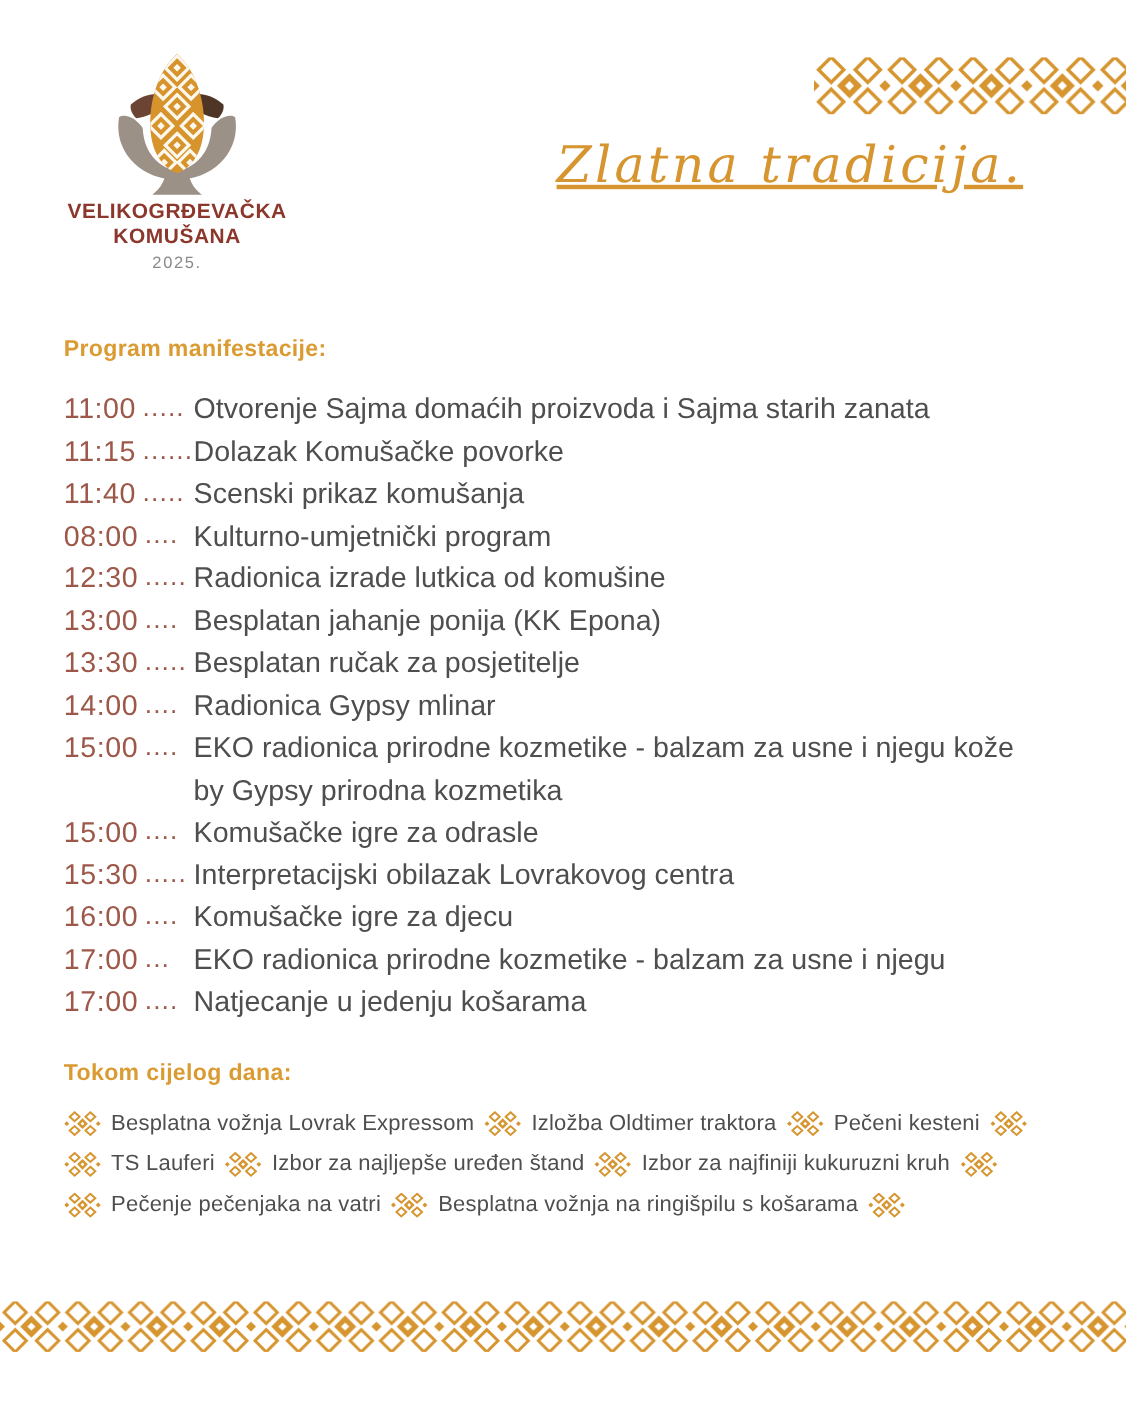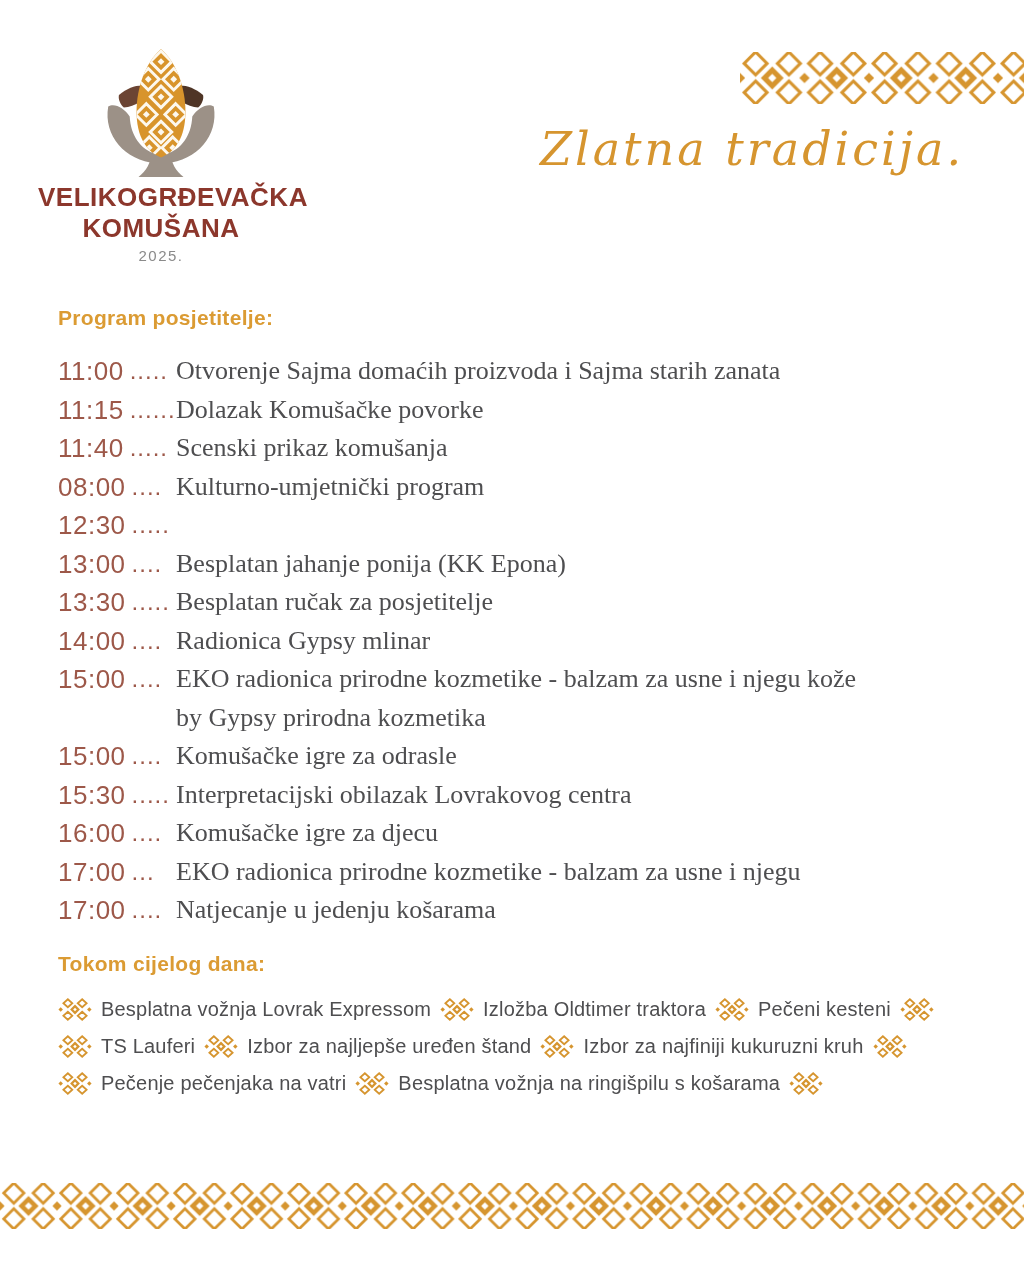--- a/index.html
+++ b/index.html
@@ -21,44 +21,44 @@
     font-family:"Liberation Sans",sans-serif;
     position:relative;overflow:hidden;
   }
   .page{position:relative;width:1024px;height:1280px;}
 
   
   .header{position:relative;height:306px;}
   .logo-block{position:absolute;left:38px;top:46px;width:246px;text-align:center;}
   .corn-svg{width:128px;height:132px;display:block;margin:0 auto;}
   .logo-title{
-    color:var(--title-maroon);font-weight:bold;font-size:26px;
+    color:var(--title-maroon);font-weight:bold;font-size:19px;
     letter-spacing:.5px;line-height:1.2;margin-top:4px;
   }
   .logo-year{color:var(--year-gray);font-size:15px;letter-spacing:1.5px;margin-top:3px;}
 
   .top-ornament{position:absolute;top:52px;right:0;width:284px;height:52px;display:block;}
   .tagline{
-    position:absolute;left:540px;top:122px;width:470px;
+    position:absolute;left:506px;top:122px;width:470px;
     font-family:"DejaVu Serif",serif;font-style:italic;
-    font-size:46px;color:var(--gold);letter-spacing:3px;white-space:nowrap;
+    font-size:46px;color:var(--gold);letter-spacing:3px;white-space:nowrap;text-decoration:underline;
   }
 
   
   .content{padding:0 30px 0 58px;}
   .section-heading{
     color:var(--heading-gold);font-weight:bold;font-size:21px;
     margin:0 0 22px 0;letter-spacing:.3px;
   }
-  .schedule{margin-bottom:22px;}
+  .schedule{margin-bottom:34px;}
   .sched-row{display:flex;align-items:flex-start;font-size:26px;line-height:38.5px;color:var(--body-gray);}
   .sched-lead{flex:0 0 118px;display:flex;color:var(--time-brick);overflow:hidden;white-space:nowrap;}
   .sched-time{letter-spacing:.5px;}
   .sched-dots{margin-left:6px;font-size:24px;letter-spacing:1px;}
-  .sched-text{max-width:805px;font-family:Liberation Serif, serif;}
+  .sched-text{max-width:805px;}
 
   
   .allday-line{display:flex;align-items:center;font-size:20px;color:var(--body-gray);margin-bottom:14px;white-space:nowrap;}
   .mini-orn{width:34px;height:23px;flex:none;margin:0 9px;}
   .allday-line .mini-orn:first-child{margin-left:0;}
   .allday-item{letter-spacing:.2px;}
 
   .bottom-ornament{position:absolute;left:0;bottom:51px;width:1024px;height:46px;display:block;}
 </style>
 </head>
@@ -140,21 +140,21 @@
     </div>
 
     <svg class="top-ornament" viewBox="0 0 273 50" preserveAspectRatio="xMinYMid slice">
       <rect width="273" height="50" fill="url(#ornpat)"></rect>
     </svg>
 
     <div class="tagline">Zlatna tradicija.</div>
   </div>
 
   <div class="content">
-    <h2 class="section-heading">Program posjetitelje:</h2>
+    <h2 class="section-heading">Program manifestacije:</h2>
 
     <div class="schedule">
   <div class="sched-row">
     <span class="sched-lead">
       <span class="sched-time">11:00</span>
       <span class="sched-dots">.....</span>
     </span>
     <span class="sched-text">Otvorenje Sajma domaćih proizvoda i Sajma starih zanata</span>
   </div>
 
@@ -180,20 +180,21 @@
       <span class="sched-dots">....</span>
     </span>
     <span class="sched-text">Kulturno-umjetnički program</span>
   </div>
 
   <div class="sched-row">
     <span class="sched-lead">
       <span class="sched-time">12:30</span>
       <span class="sched-dots">.....</span>
     </span>
+    <span class="sched-text">Radionica izrade lutkica od komušine</span>
   </div>
 
   <div class="sched-row">
     <span class="sched-lead">
       <span class="sched-time">13:00</span>
       <span class="sched-dots">....</span>
     </span>
     <span class="sched-text">Besplatan jahanje ponija (KK Epona)</span>
   </div>
 

